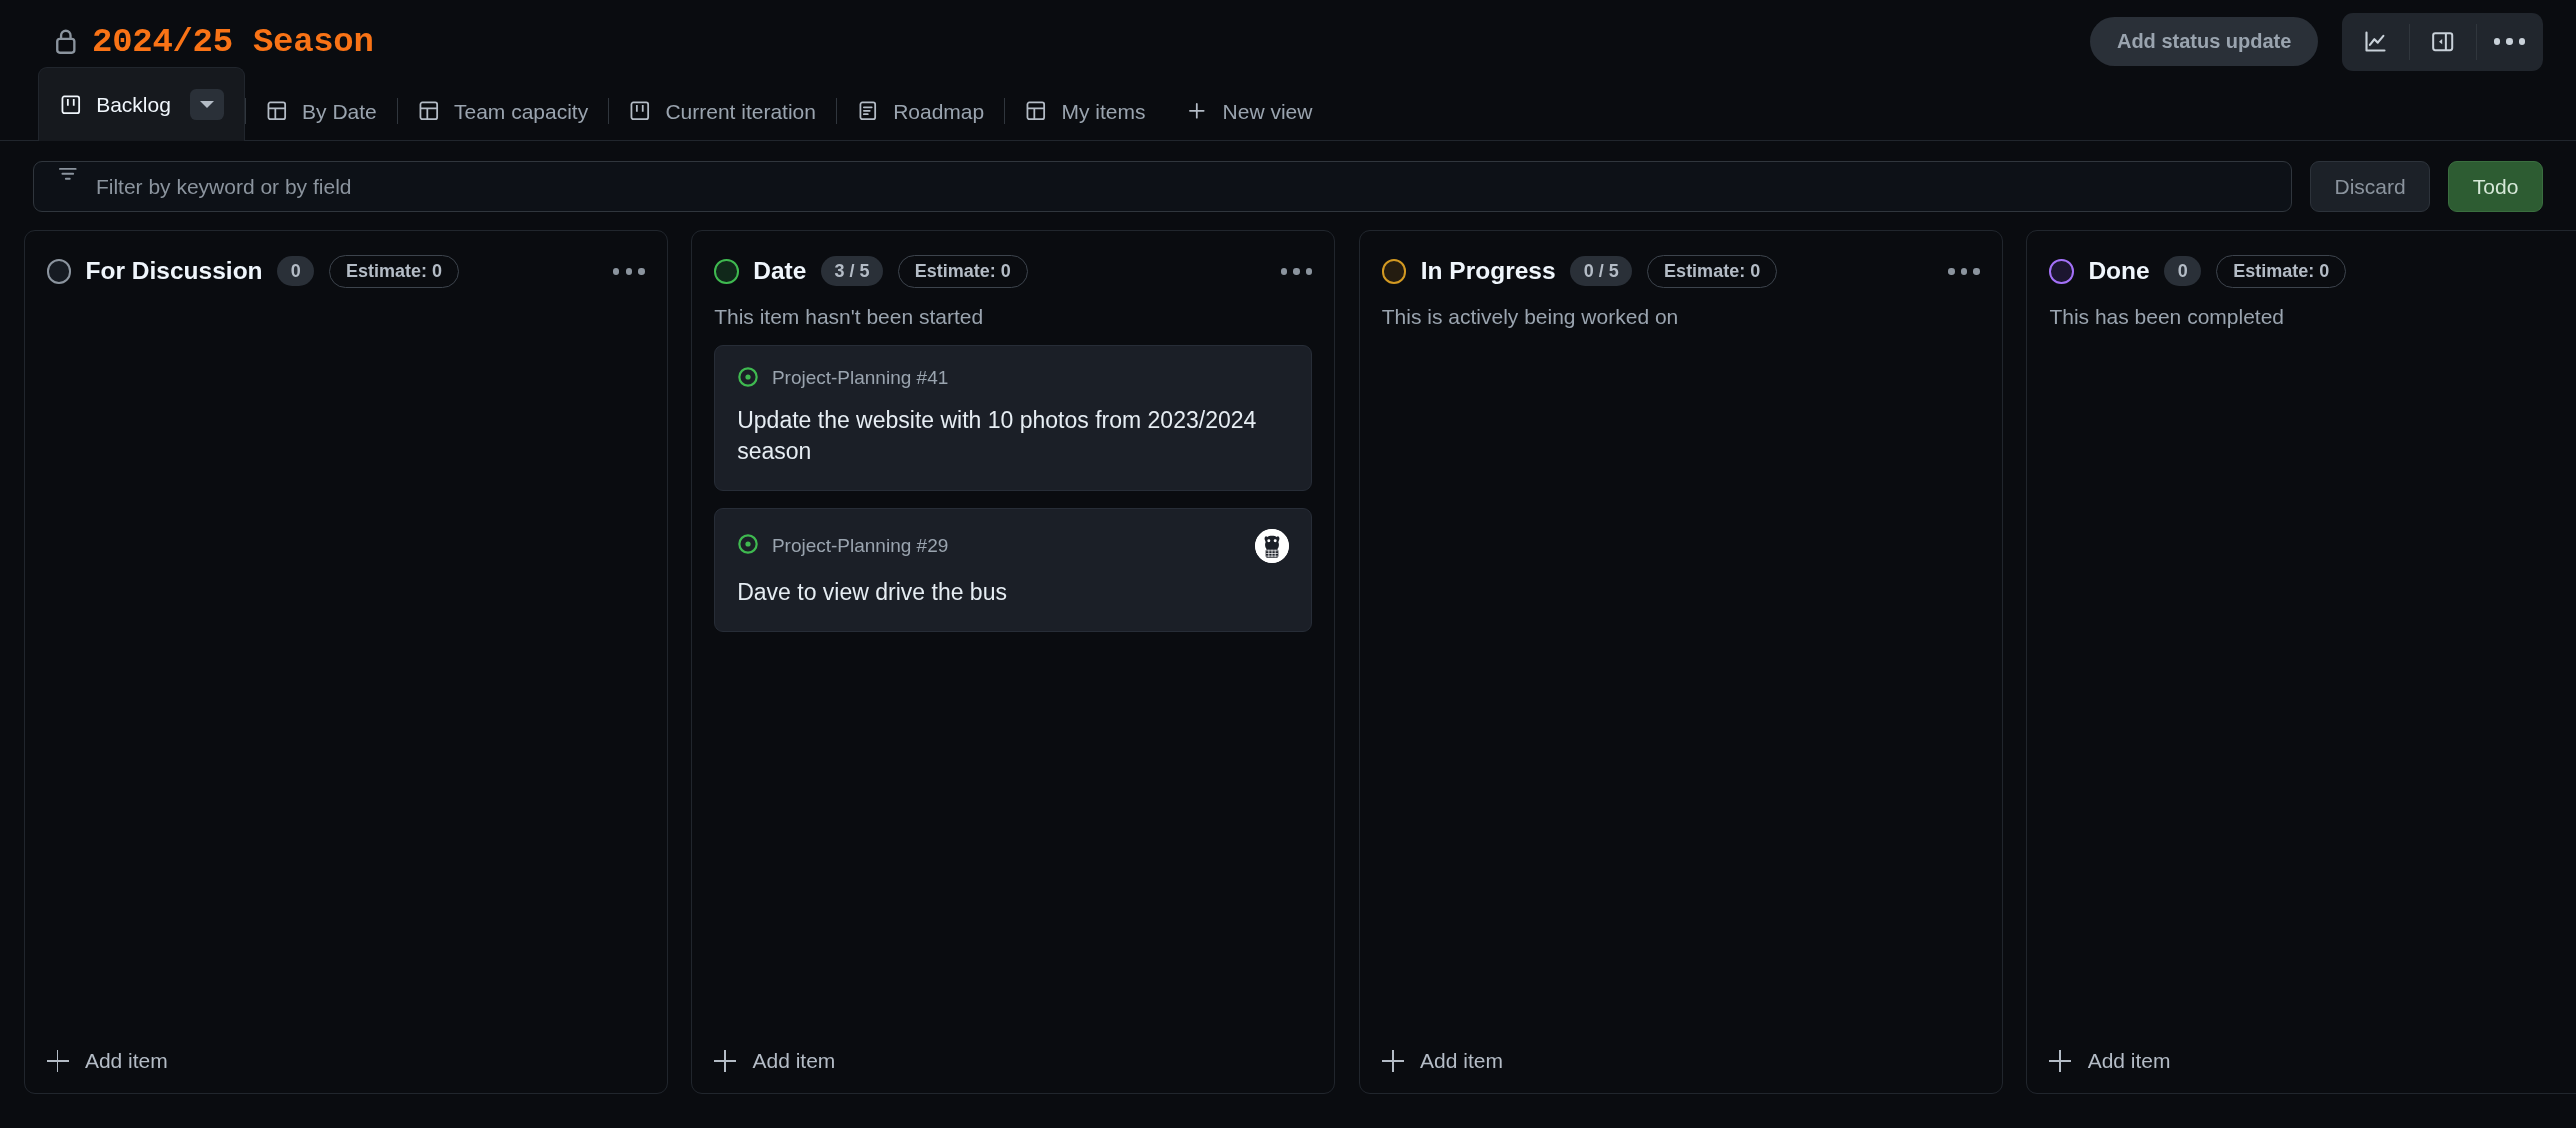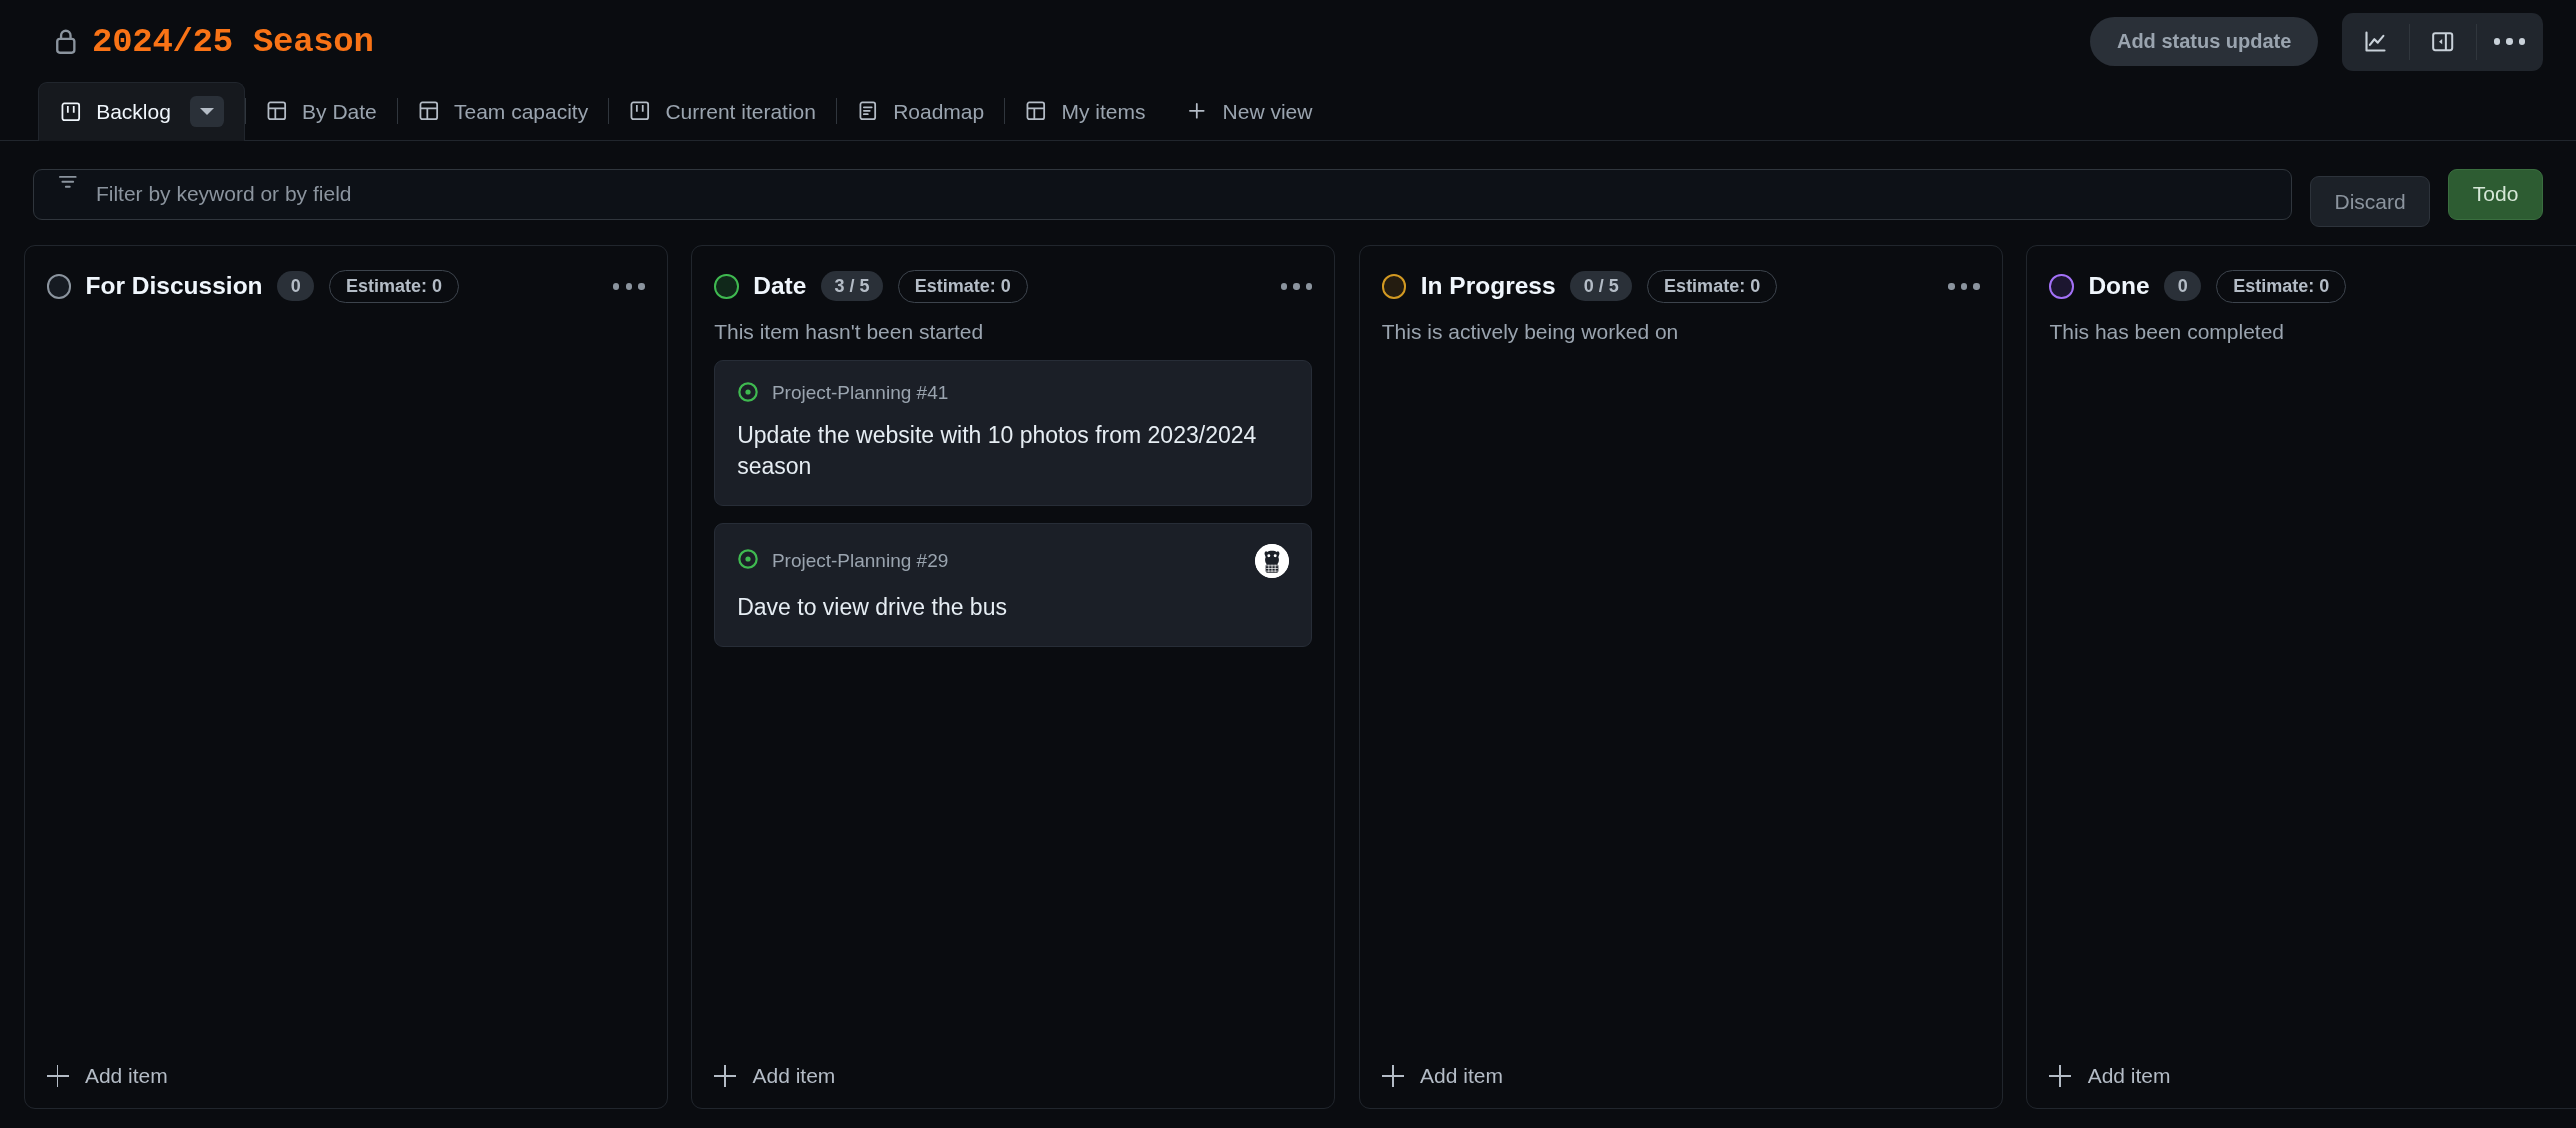--- a/index.html
+++ b/index.html
@@ -55,21 +55,21 @@
     display: flex; align-items: center; gap: 13.6px;
     height: 58px; padding: 0 20px;
     font-size: 21px; color: #9aa4af; cursor: pointer;
     position: relative; white-space: nowrap;
     background: transparent; border: none; font-family: inherit;
   }
   .tab.active {
     background: #16191e; color: #f0f6fc;
     border: 0.9px solid #21262d; border-bottom: none;
     border-radius: 9px 9px 0 0;
-    margin-bottom: -0.9px; height: 59px;
+    margin-bottom: -0.9px; height: 74px;
   }
   .tab .sep {
     position: absolute; left: 0; top: 16.3px; bottom: 16.3px;
     width: 0.9px; background: #30363d;
   }
   .tab svg { display: block; flex: none; color: #b4bcc6; }
   .tab.active svg { color: #f0f6fc; }
   .chev-btn {
     width: 34px; height: 31px; border-radius: 6.3px;
     background: #2a3038; border: none; cursor: pointer;
@@ -97,21 +97,21 @@
   }
   .filter-input {
     flex: 1; background: transparent; border: none; outline: none;
     color: #c9d1d9; font-size: 21px; font-family: inherit;
   }
   .filter-input::placeholder { color: #8b949e; }
   .discard-btn {
     height: 51px; padding: 0 23.6px; border-radius: 9px;
     background: #1c2128; border: 0.9px solid #2d333b;
     color: #8b949e; font-size: 21px; font-family: inherit;
-    cursor: pointer; font-weight: 500; margin-top: 15px;
+    cursor: pointer; font-weight: 500;
   }
   .save-btn {
     height: 51px; padding: 0 23.6px; border-radius: 9px;
     background: #2d5c32; border: 0.9px solid #3a6e3f;
     color: #d6e8d8; font-size: 21px; font-family: inherit;
     cursor: pointer; font-weight: 500;
   }
 
   
   .board {

